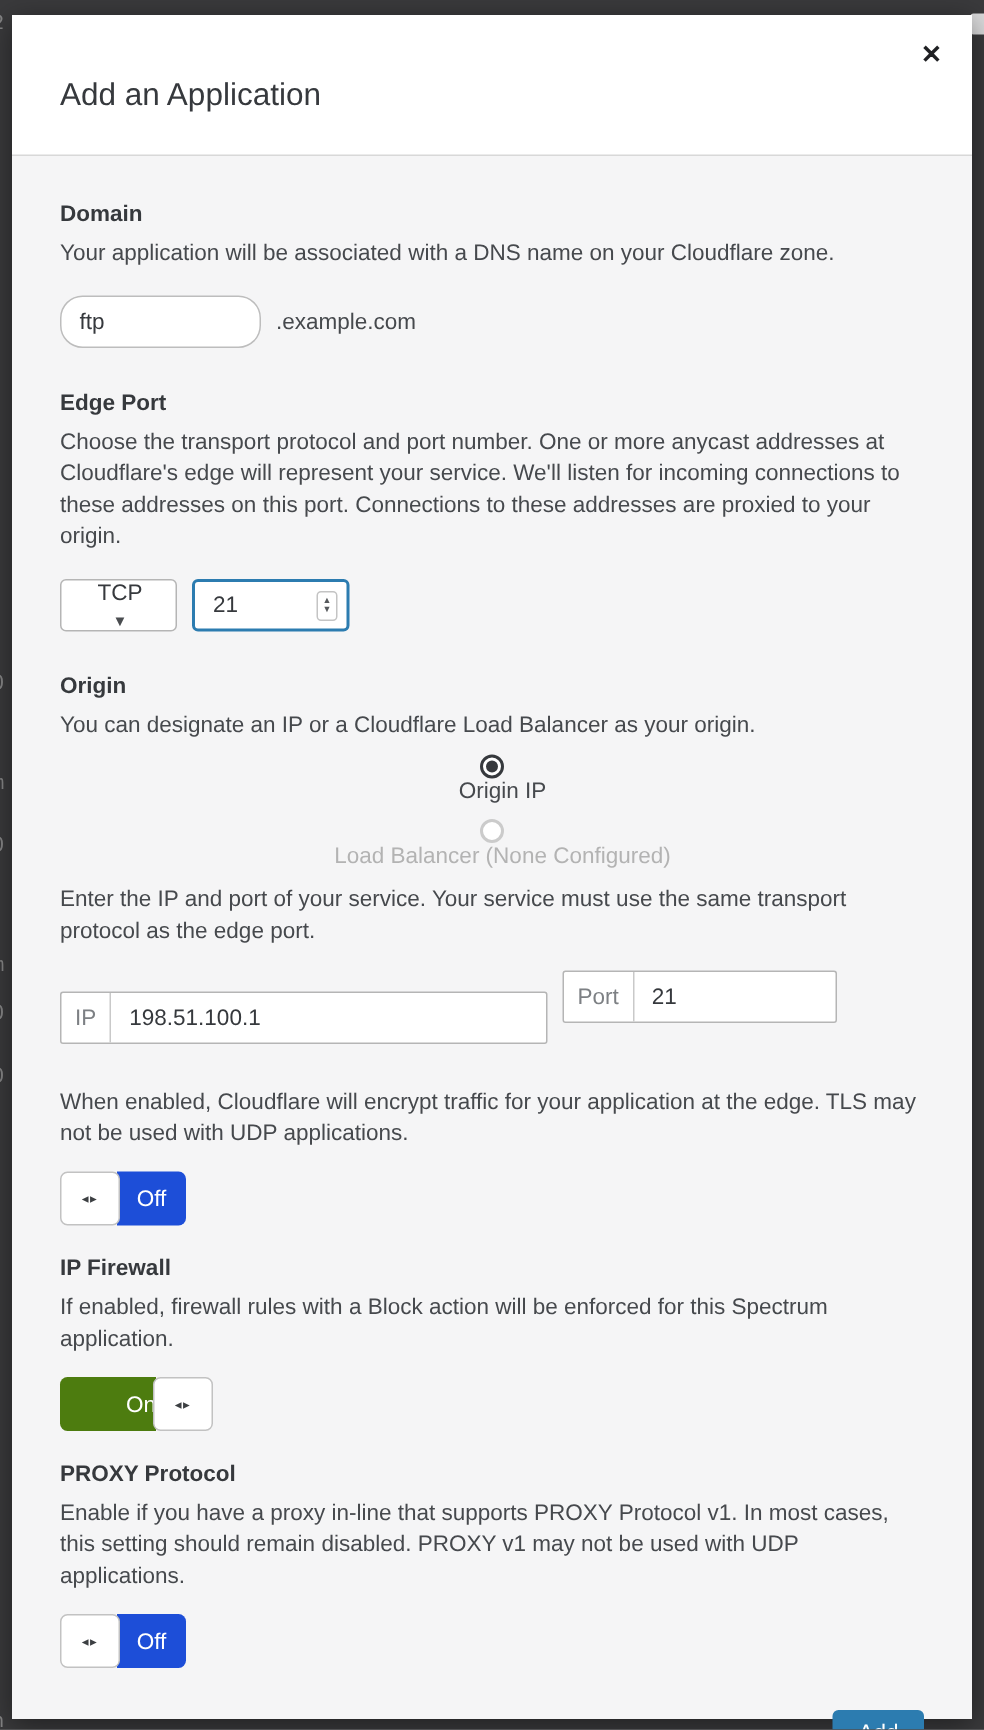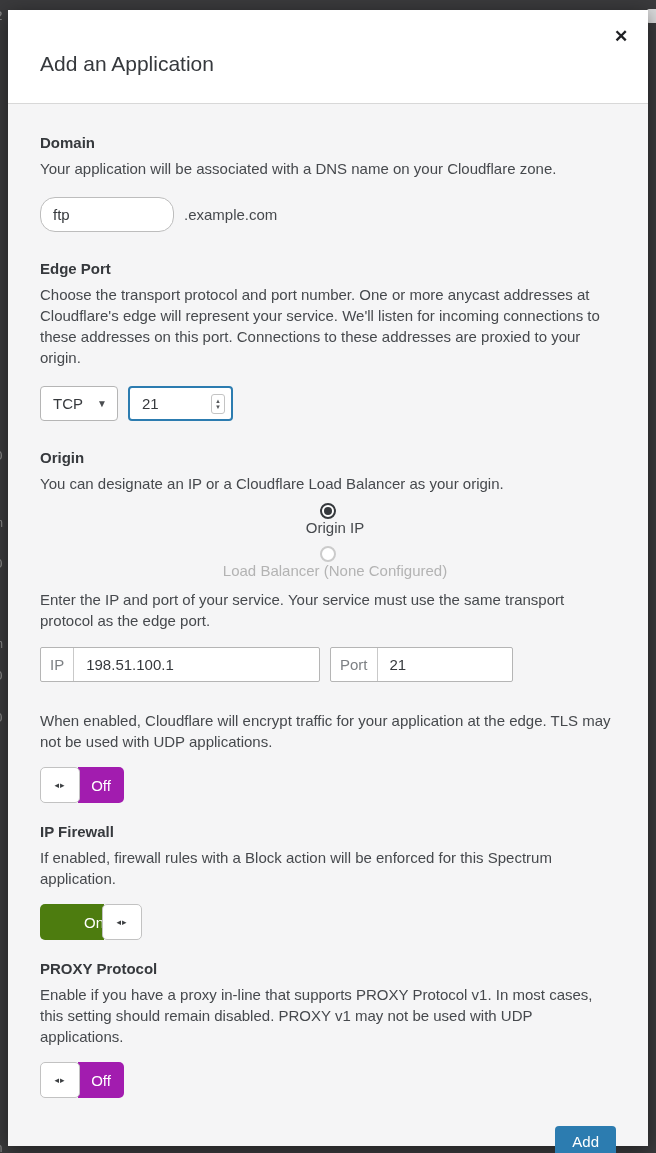--- a/index.html
+++ b/index.html
@@ -50,21 +50,21 @@
     border-radius:15px; padding:0 12px; font-size:15px; color:#36393d;
     font-family:"Liberation Sans", sans-serif; outline:none;
   }
   .suffix{ margin-left:10px; color:#46494d; }
 
   .controls-row{ display:flex; gap:10px; margin:18px 0 28px; }
   .select{
     width:78px; height:35px; background:#fff; border:1px solid #b5b5b5;
     border-radius:4px; display:flex; align-items:center;
     justify-content:space-between; padding:0 10px 0 12px;
-    color:#36393d; cursor:pointer;
+    color:#36393d; cursor:pointer;flex-direction:column;
   }
   .select .chev{ font-size:10px; color:#4a4d50; }
   .number-box{
     width:105px; height:35px; background:#fff; border:2px solid #2c7cb0;
     border-radius:4px; display:flex; align-items:center;
     justify-content:space-between; padding:0 6px 0 4px;
   }
   .number-box input{
     width:58px; border:none; outline:none; font-size:15px; color:#36393d;
     font-family:"Liberation Sans", sans-serif; padding:0 0 0 8px; background:transparent;
@@ -85,21 +85,21 @@
   .radio .dot{ width:8px; height:8px; border-radius:50%; background:#36393d; }
   .radio.disabled{ border-color:#cbcbcb; cursor:default; }
   .radio-label{ margin-left:14px; color:#46494d; }
   .radio-label.disabled{ color:#b3b3b3; }
 
   .ip-row{ display:flex; gap:10px; margin:16px 0 28px; }
   .input-group{
     display:flex; height:35px; background:#fff; border:1px solid #b5b5b5;
     border-radius:2px; align-items:stretch;
   }
-  .input-group.ip{ width:280px; }
+  .input-group.ip{ width:325px;margin-top:14px; }
   .input-group.port{ width:183px; }
   .input-prefix{
     display:flex; align-items:center; padding:0 9px; color:#7d8084;
     border-right:1px solid #c9c9c9; flex:0 0 auto;
   }
   .input-group input{
     flex:1; min-width:0; border:none; outline:none; background:transparent;
     padding:0 12px; font-size:15px; color:#36393d;
     font-family:"Liberation Sans", sans-serif;
   }
@@ -108,21 +108,21 @@
   .toggle .knob{
     width:40px; background:#fff; border:1px solid #c2c2c2; border-radius:5px;
     display:flex; align-items:center; justify-content:center;
     color:#3c3f42; font-size:9px; letter-spacing:1px; z-index:2; flex:0 0 auto;
   }
   .toggle .state{
     flex:1; display:flex; align-items:center; justify-content:center;
     color:#fff; font-size:15px;
   }
   .toggle.off .knob{ margin-right:-2px; }
-  .toggle.off .state{ background:#a21caf; border-radius:0 5px 5px 0; }
+  .toggle.off .state{ background:#1d4ed8; border-radius:0 5px 5px 0; }
   .toggle.on  .knob{ margin-left:-2px; }
   .toggle.on  .state{ background:#4d7c0f; border-radius:5px 0 0 5px;padding-left:44px; }
 
   .footer-row{ display:flex; justify-content:flex-end; padding:8px 0 0; }
   .add-btn{
     height:30px; min-width:60px; padding:0 17px; background:#2c7cb0;
     color:#fff; border:none; border-radius:4px; font-size:15px;
     font-family:"Liberation Sans", sans-serif; cursor:pointer;
   }
 </style>

